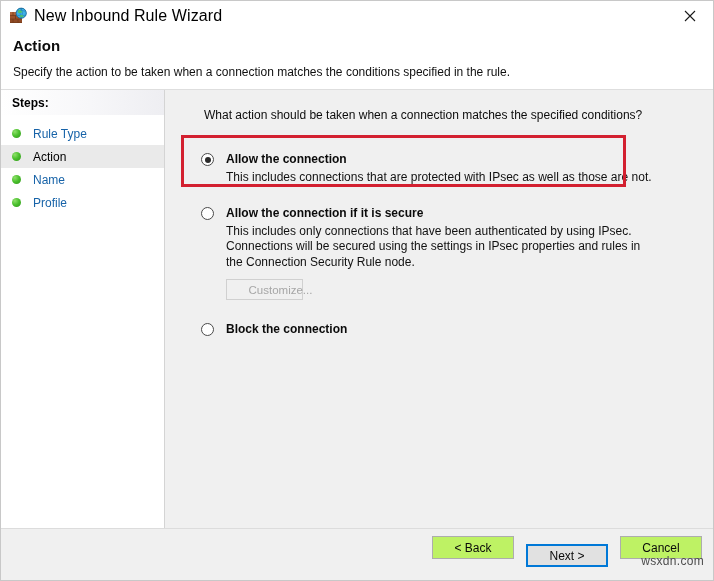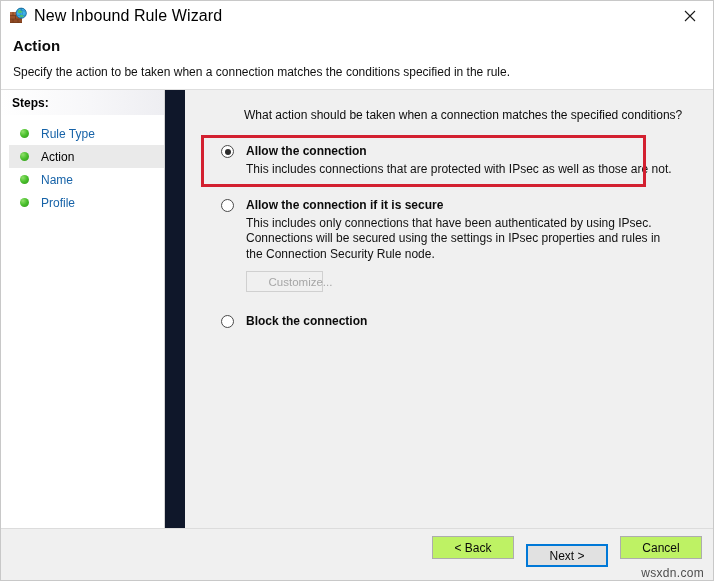--- a/index.html
+++ b/index.html
@@ -80,42 +80,41 @@
     font-size: 12px;
     color: #101010;
     margin-top: 11px;
   }
 
   
   .body {
     flex: 1 1 auto;
     display: flex;
     min-height: 0;
-    background: #0f172a;
-    gap: 20px;
+    background: #a16207;
   }
 
   
   .sidebar {
     width: 164px;
     flex: 0 0 164px;
     background: #ffffff;
     border-right: 1px solid #d4d4d4;
     box-sizing: border-box;
     padding-top: 0;
   }
   .steps-head {
     font-size: 12px;
     font-weight: bold;
     color: #000000;
     padding: 6px 0 5px 11px;
     background: linear-gradient(to right, #ffffff 0%, #f7f7f9 55%, #eeeef2 100%);
     border-bottom: 1px solid #ffffff;
   }
-  .step-list { margin-top: 6px; margin-left: 8px; }
+  .step-list { margin-top: 6px; }
   .step {
     display: flex;
     align-items: center;
     height: 23px;
     padding-left: 11px;
     box-sizing: border-box;
   }
   .step.current { background: #eaeaea; }
   .step-bullet {
     width: 9px;
@@ -137,21 +136,20 @@
     position: relative;
     background: #f0f0f0;
     padding: 0;
   }
   .question {
     font-size: 12px;
     color: #0c0c0c;
     position: absolute;
     left: 39px;
     top: 18px;
-    margin-left: 20px;
   }
 
   .options {
     position: absolute;
     left: 0;
     top: 48px;
     right: 0;
   }
   .option-row {
     position: relative;
@@ -264,21 +262,21 @@
     justify-content: center;
   }
   .btn.default {
     border: 2px solid #0078d7;
     background: #e1e1e1;
     margin-top: 8px;
   }
   .watermark {
     position: absolute;
     right: 9px;
-    bottom: 0;
+    bottom: 12px;
     font-size: 12px;
     color: #4d4d4d;
     letter-spacing: 0.3px;
   }
 </style>
 </head>
 <body>
 
 <div class="window">
 
@@ -342,21 +340,21 @@
         </div>
 
       </div>
     </div>
 
     <div class="content">
       <div class="question">What action should be taken when a connection matches the specified conditions?</div>
 
       <div class="options">
 
-        <div class="option-row" style="padding-top:6px;">
+        <div class="option-row" style="padding-top:14px;">
           <div class="highlight-box"></div>
           <div class="opt-head">
             <span class="radio checked"></span>
             <span class="opt-title">Allow the connection</span>
           </div>
           <div class="opt-desc">This includes connections that are protected with IPsec as well as those are not.</div>
         </div>
 
         <div class="option-row" style="margin-top:20px;">
           <div class="opt-head">

